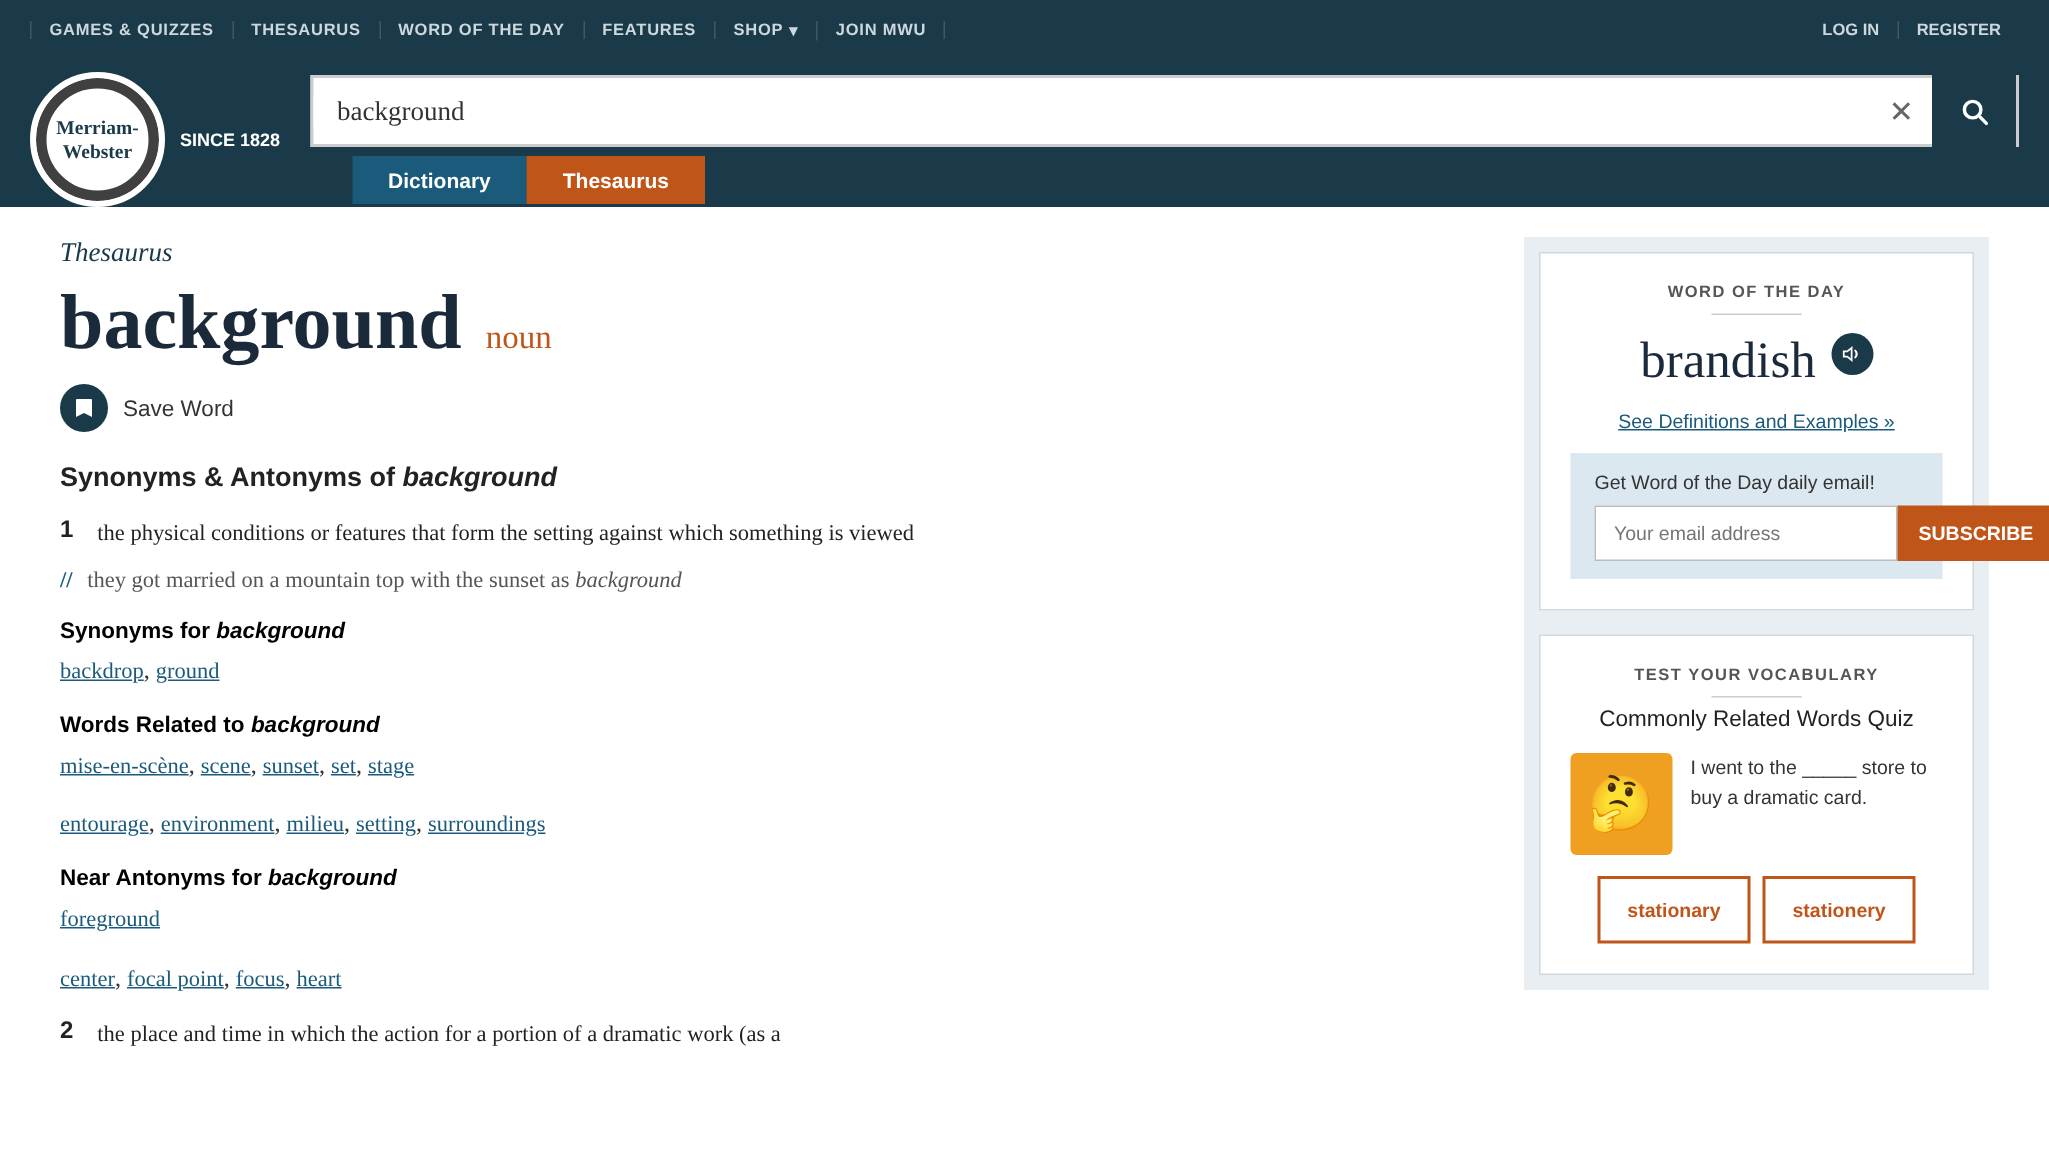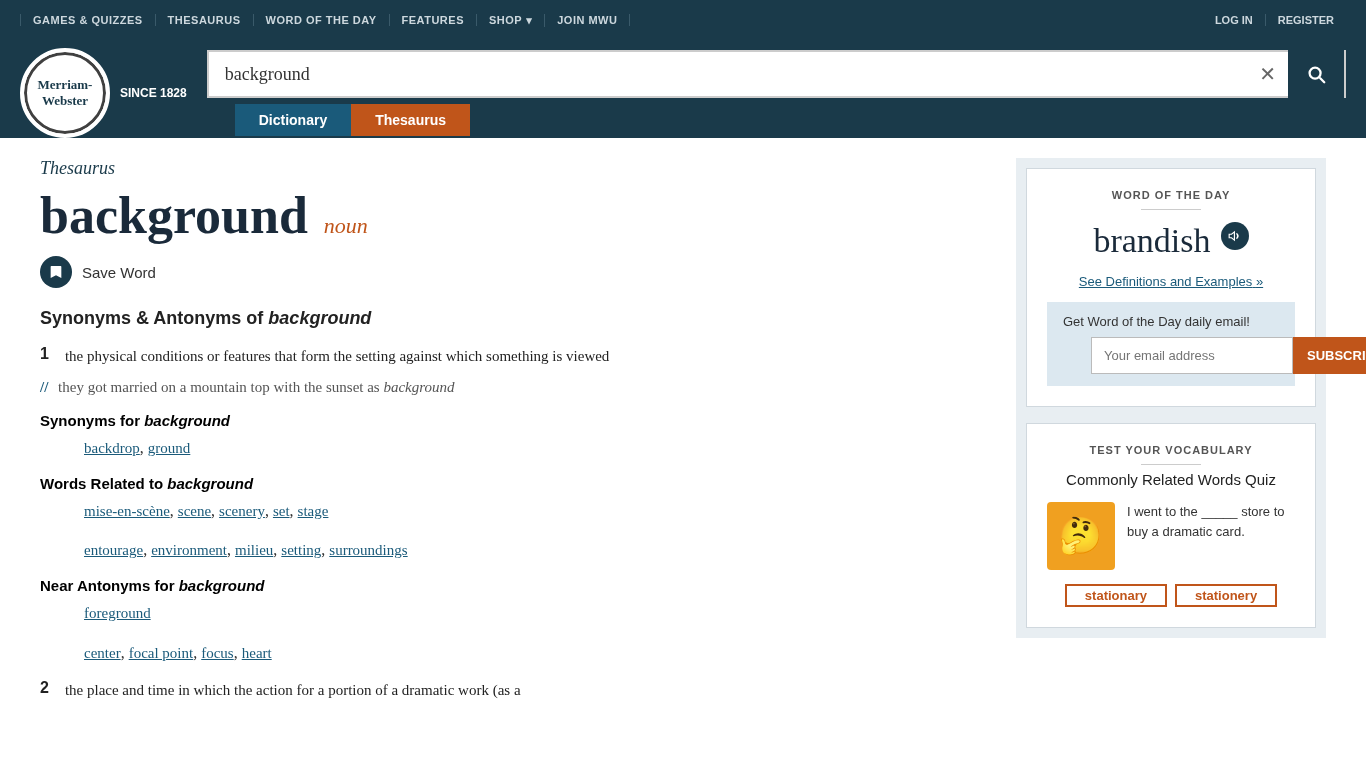--- a/index.html
+++ b/index.html
@@ -52,21 +52,21 @@
       border-radius: 50%;
       border: 4px solid #fff;
       background: #fff;
       display: flex; align-items: center; justify-content: center;
       overflow: hidden;
       flex-shrink: 0;
     }
     .logo-inner {
       width: 82px; height: 82px;
       border-radius: 50%;
-      border: 3px solid #404040;
+      border: 7px solid #404040;
       display: flex; align-items: center; justify-content: center;
       background: #fff;
     }
     .logo-text { font-size: 13px; font-weight: bold; color: #1a3a4a; line-height: 1.2; text-align: center; }
     .since-text { color: #fff; font-family: Arial, sans-serif; font-size: 12px; font-weight: bold; white-space: nowrap; }
 
     .search-area { flex: 1; display: flex; flex-direction: column; }
     .search-bar {
       display: flex;
       align-items: center;
@@ -129,21 +129,20 @@
       font-size: 52px;
       font-weight: bold;
       color: #1a2a3a;
       display: inline;
       line-height: 1.1;
     }
     .word-pos {
       font-size: 22px;
       color: #c0551a;
       margin-left: 16px;
-      font-style: italic;
     }
     .word-header { display: flex; align-items: baseline; margin-bottom: 12px; }
     .save-word-area { display: flex; align-items: center; gap: 10px; margin-bottom: 20px; cursor: pointer; }
     .bookmark-icon {
       width: 32px; height: 32px; background: #1a3a4a; border-radius: 50%;
       display: flex; align-items: center; justify-content: center;
     }
     .bookmark-icon svg { width: 16px; height: 16px; fill: #fff; }
     .save-word-label { font-family: Arial, sans-serif; font-size: 15px; color: #333; }
 
@@ -171,21 +170,21 @@
     .double-slash { color: #1a5a7a; font-weight: bold; margin-right: 6px; }
 
     .sub-heading {
       font-family: Arial, sans-serif;
       font-size: 15px;
       font-weight: bold;
       color: #000000;
       margin-bottom: 6px;
     }
     .sub-heading em { font-style: italic; }
-    .word-list { margin-bottom: 14px; line-height: 1.6; margin-left: 44px; }
+    .word-list { margin-bottom: 14px; line-height: 1.6; }
     .word-list a {
       color: #1a5a7a;
       text-decoration: underline;
       font-size: 15px;
     }
 
     
     .sidebar {
       width: 310px;
       flex-shrink: 0;
@@ -242,21 +241,20 @@
     }
     .email-row { display: flex; gap: 0; }
     .email-input {
       flex: 1;
       padding: 10px 12px;
       border: 1px solid #bbb;
       font-size: 13px;
       outline: none;
       font-family: Arial, sans-serif;
       color: #0c4a6e;
-      margin-left: 28px;
     }
     .subscribe-btn {
       background: #c0551a;
       color: #fff;
       border: none;
       padding: 10px 14px;
       font-family: Arial, sans-serif;
       font-size: 13px;
       font-weight: bold;
       cursor: pointer;
@@ -295,21 +293,21 @@
       font-family: Arial, sans-serif;
       font-size: 13px;
       color: #333;
       line-height: 1.5;
     }
     .vocab-options { display: flex; gap: 8px; justify-content: center; }
     .vocab-option {
       border: 2px solid #c0551a;
       background: #fff;
       color: #c0551a;
-      padding: 2px 18px;
+      padding: 13px 18px;
       font-family: Arial, sans-serif;
       font-size: 13px;
       cursor: pointer;
       font-weight: bold;
     }
   </style>
 </head>
 <body>
 
 <div class="top-nav">
@@ -400,21 +398,21 @@
       <a>backdrop</a>,
       <a>ground</a>
     </div>
 
     <div class="sub-heading">
       <span>Words Related to </span><em>background</em>
     </div>
     <div class="word-list">
       <a>mise-en-scène</a>,
       <a>scene</a>,
-      <a>scenery</a>,
+      <a>sunset</a>,
       <a>set</a>,
       <a>stage</a>
     </div>
     <div class="word-list">
       <a>entourage</a>,
       <a>environment</a>,
       <a>milieu</a>,
       <a>setting</a>,
       <a>surroundings</a>
     </div>

